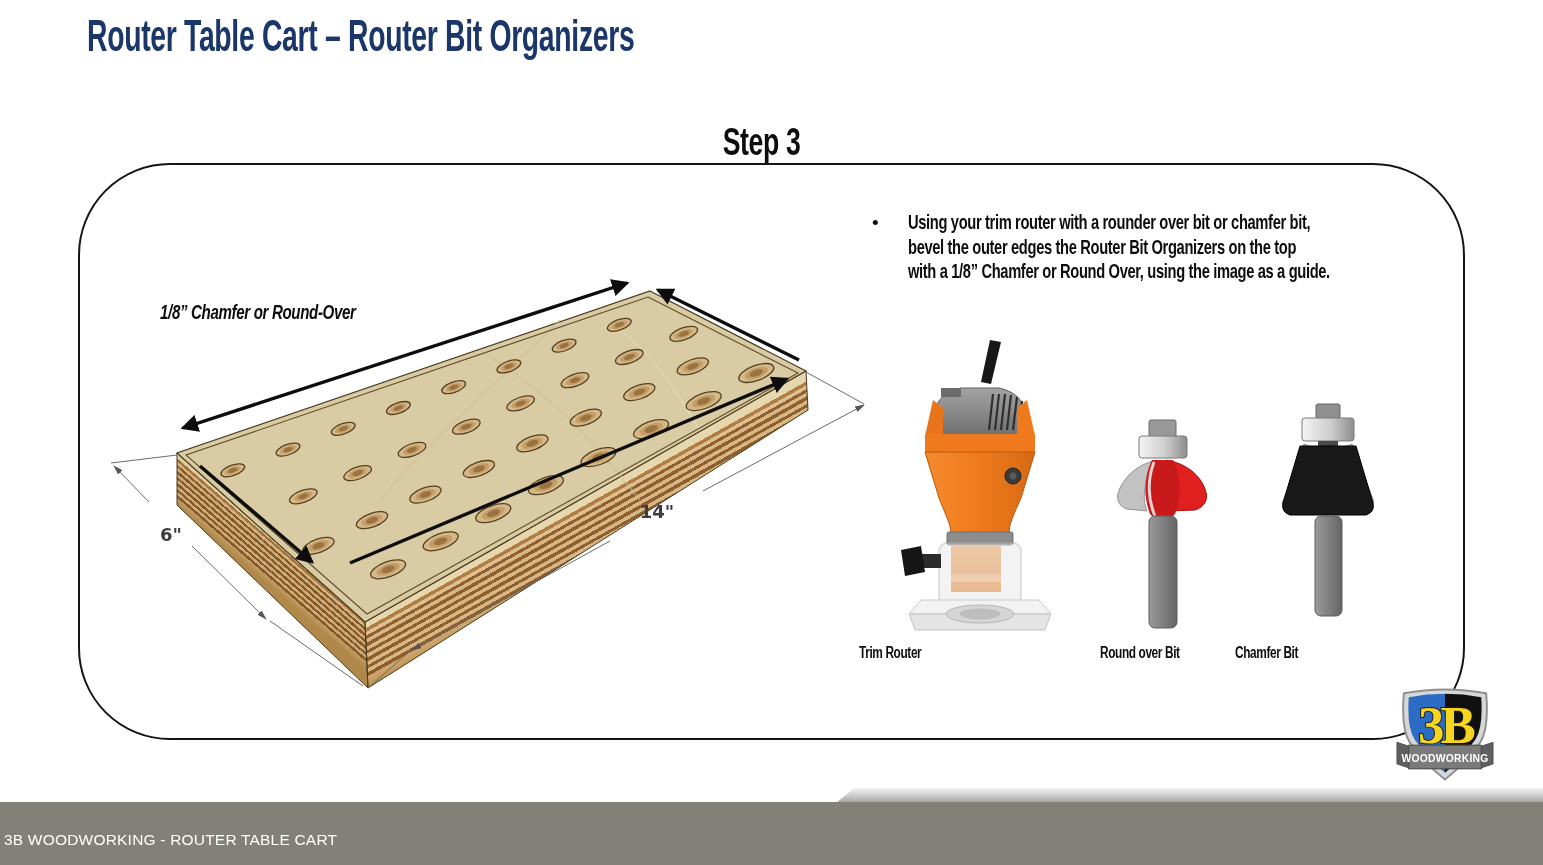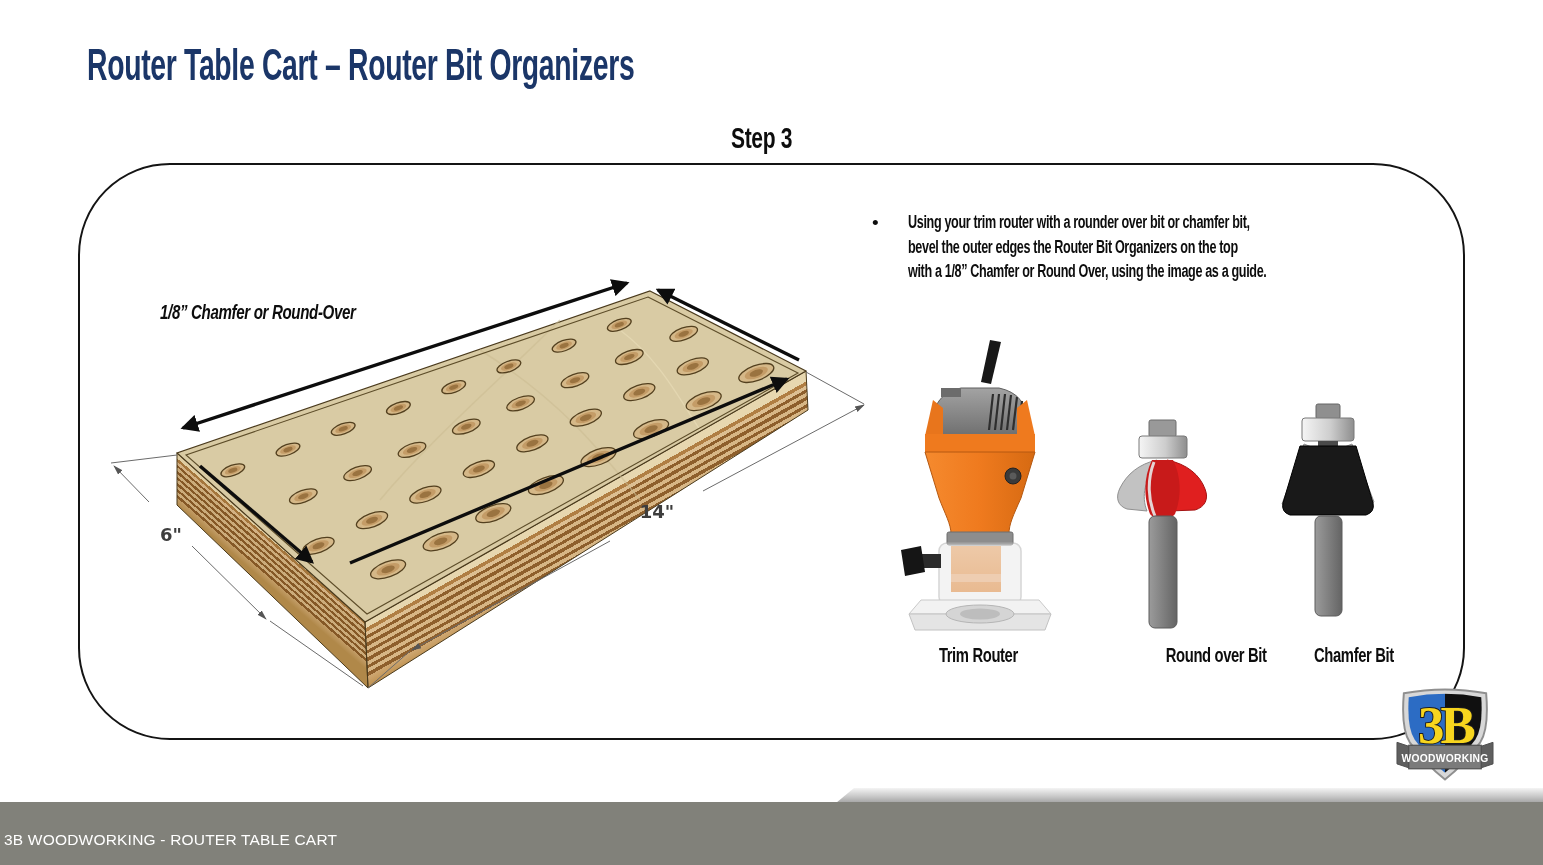--- a/index.html
+++ b/index.html
@@ -3,36 +3,36 @@
 <meta charset="utf-8">
 <style>
   html,body{margin:0;padding:0}
   body{width:1543px;height:865px;position:relative;background:#ffffff;overflow:hidden;
        font-family:"Liberation Sans",sans-serif;}
   .abs{position:absolute}
   .cond{display:inline-block;white-space:nowrap;font-weight:700;transform-origin:0 50%;}
   .cc{transform-origin:50% 50%;}
   .hd{letter-spacing:-0.5px;}
 
-  #title{left:87px;top:39px;font-size:45px;color:#1b3668;}
+  #title{left:87px;top:10px;font-size:45px;color:#1b3668;}
   #title .cond{transform:scaleX(0.63);}
-  #step{left:0;top:121px;width:1524px;text-align:center;font-size:30px;color:#0d0d0d;}
+  #step{left:0;top:121px;width:1524px;text-align:center;font-size:38px;color:#0d0d0d;}
   #step .cond{transform:scaleX(0.70);}
 
   #panel{left:78px;top:163px;width:1383px;height:573px;border:2.6px solid #141414;border-radius:92px;}
 
   #edge-label{left:160px;top:300px;font-size:21px;color:#0d0d0d;font-style:italic;}
   #edge-label .cond{transform:scaleX(0.72);}
 
   #bullet-dot{left:872px;top:212px;font-size:19px;color:#0d0d0d;}
-  #instruction{left:908px;top:210px;font-size:18px;color:#0d0d0d;line-height:24.6px;}
+  #instruction{left:908px;top:210px;font-size:21px;color:#0d0d0d;line-height:24.6px;}
   #instruction .cond{transform:scaleX(0.70);display:block;}
 
-  .toollbl{position:absolute;top:644px;width:260px;margin-left:-130px;text-align:center;
-           font-size:20px;color:#0d0d0d;}
+  .toollbl{position:absolute;top:644px;width:260px;margin-left:-130px;
+           font-size:16px;color:#0d0d0d;}
   .toollbl .cond{transform:scaleX(0.74);}
 
   #footer-band{left:836px;top:788px;width:707px;height:15px;
      background:linear-gradient(180deg,#f4f4f4 0%,#c9c9c9 55%,#a2a2a2 100%);
      clip-path:polygon(0 100%,18px 0,100% 0,100% 100%);}
   #footer-bar{left:0;top:802px;width:1543px;height:63px;background:#81817a;}
   #footer-text{left:4px;top:802px;width:1474px;height:76px;display:flex;align-items:center;
      justify-content:flex-start;color:#ffffff;font-size:15.5px;letter-spacing:0.2px;}
 </style>
 </head>

